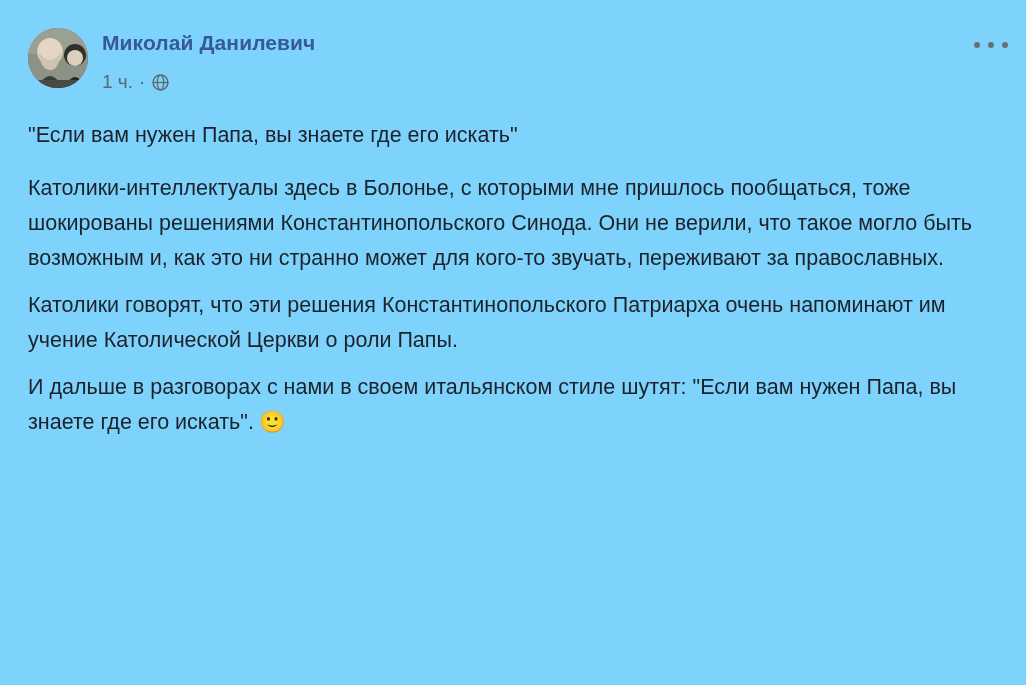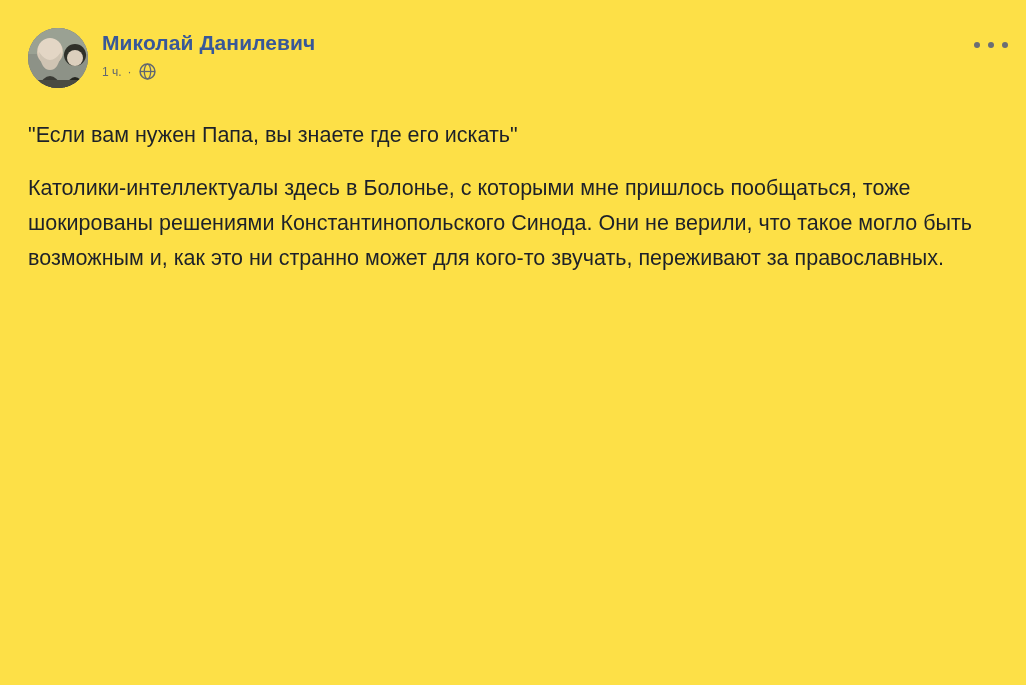--- a/index.html
+++ b/index.html
@@ -12,21 +12,21 @@
     height: 685px;
     background: #ffffff;
     font-family: "Liberation Sans", sans-serif;
     overflow: hidden;
   }
   .post-card {
     position: relative;
     width: 1026px;
     height: 685px;
     box-sizing: border-box;
-    background: #fde047;
+    background: #7dd3fc;
     padding: 24px 14px 0 28px;
   }
   
   .post-header {
     display: flex;
     align-items: flex-start;
     position: relative;
     min-height: 72px;
   }
   .avatar {
@@ -48,23 +48,23 @@
     color: #385898;
     font-size: 21px;
     font-weight: bold;
     letter-spacing: 0.1px;
     line-height: 1.2;
     font-family: "Liberation Sans", sans-serif;
   }
   .meta-row {
     display: flex;
     align-items: center;
-    margin-top: 8px;
+    margin-top: 16px;
     color: #616770;
-    font-size: 12px;
+    font-size: 19px;
   }
   .timestamp { color: #616770; }
   .dot-sep {
     margin: 0 6px;
     color: #616770;
   }
   .globe-icon {
     display: inline-flex;
     align-items: center;
     margin-left: 1px;
@@ -144,15 +144,17 @@
     <div class="more-button">
       <span></span>
       <span></span>
       <span></span>
     </div>
   </div>
 
   <div class="post-body">
     <p class="para">"Если вам нужен Папа, вы знаете где его искать"</p>
     <p class="para tight">Католики-интеллектуалы здесь в Болонье, с которыми мне пришлось пообщаться, тоже шокированы решениями Константинопольского Синода. Они не верили, что такое могло быть возможным и, как это ни странно может для кого-то звучать, переживают за православных.</p>
+    <p class="para tight">Католики говорят, что эти решения Константинопольского Патриарха очень напоминают им учение Католической Церкви о роли Папы.</p>
+    <p class="para tight">И дальше в разговорах с нами в своем итальянском стиле шутят: "Если вам нужен Папа, вы знаете где его искать". 🙂</p>
   </div>
 
 </div>
 
 </body></html>

